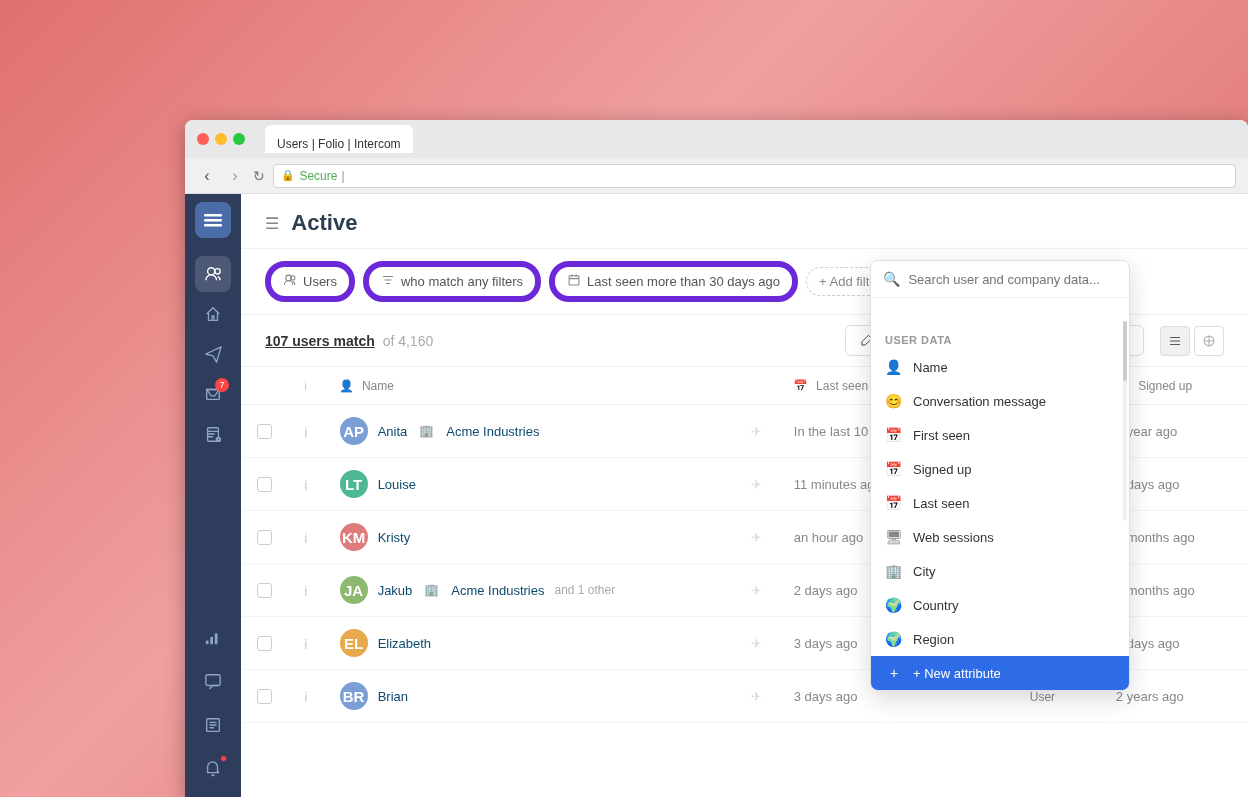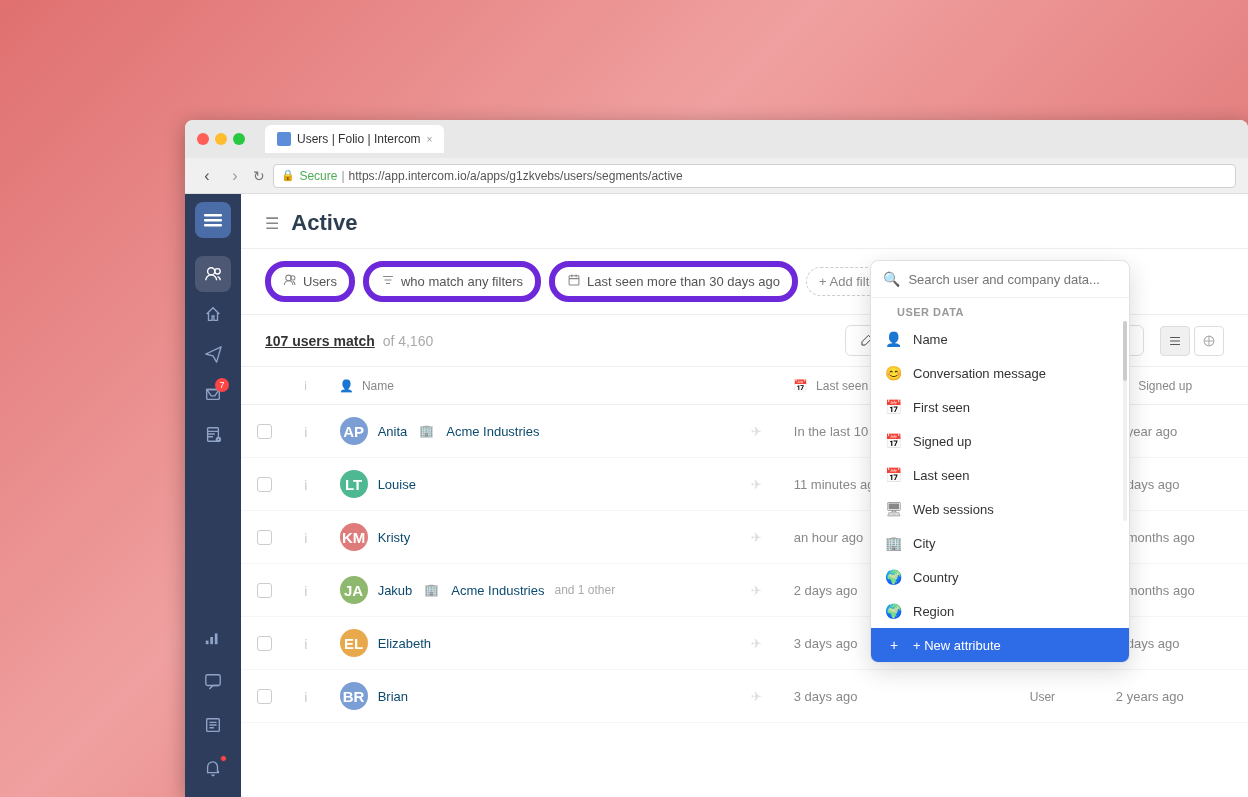--- a/index.html
+++ b/index.html
@@ -68,20 +68,21 @@
     .tab {
       background: white;
       border-radius: 6px 6px 0 0;
       padding: 6px 12px;
       font-size: 12px;
       color: #333;
       display: flex;
       align-items: center;
       gap: 6px;
       height: 28px;
+      flex-direction: column;
     }
     .tab-favicon {
       width: 14px;
       height: 14px;
       background: #5b8dd9;
       border-radius: 2px;
       display: inline-block;
     }
     .tab-close {
       color: #999;
@@ -444,26 +445,27 @@
     .dropdown-search-input {
       border: none;
       outline: none;
       font-size: 13px;
       color: #555;
       width: 100%;
       background: transparent;
     }
 
     .dropdown-section-label {
-      padding: 8px 26px 4px;
+      padding: 8px 14px 4px;
       font-size: 11px;
       font-weight: 600;
       color: #999;
       text-transform: uppercase;
       letter-spacing: 0.5px;
+      margin-top: 28px;
     }
 
     .dropdown-item {
       display: flex;
       align-items: center;
       gap: 10px;
       padding: 9px 14px;
       font-size: 13px;
       color: #333;
       cursor: pointer;
@@ -524,21 +526,20 @@
   </div>
 
   <div class="address-bar">
     <span class="nav-btn active">‹</span>
     <span class="nav-btn">›</span>
     <span class="reload-btn">↻</span>
     <div class="url-bar">
       <span class="lock-icon">🔒</span>
       <span class="url-secure">Secure</span>
       <span class="url-sep">|</span>
-      <span class="url-path">https://app.intercom.io/a/apps/g1zkvebs/users/segments/active</span>
     </div>
   </div>
 
   <div class="app-layout">
 
     <div class="sidebar">
       <div class="sidebar-logo">
         <svg width="20" height="20" viewBox="0 0 20 20" fill="none">
           <rect x="1" y="4" width="18" height="2.5" rx="1" fill="white"></rect>
           <rect x="1" y="9" width="18" height="2.5" rx="1" fill="white"></rect>

